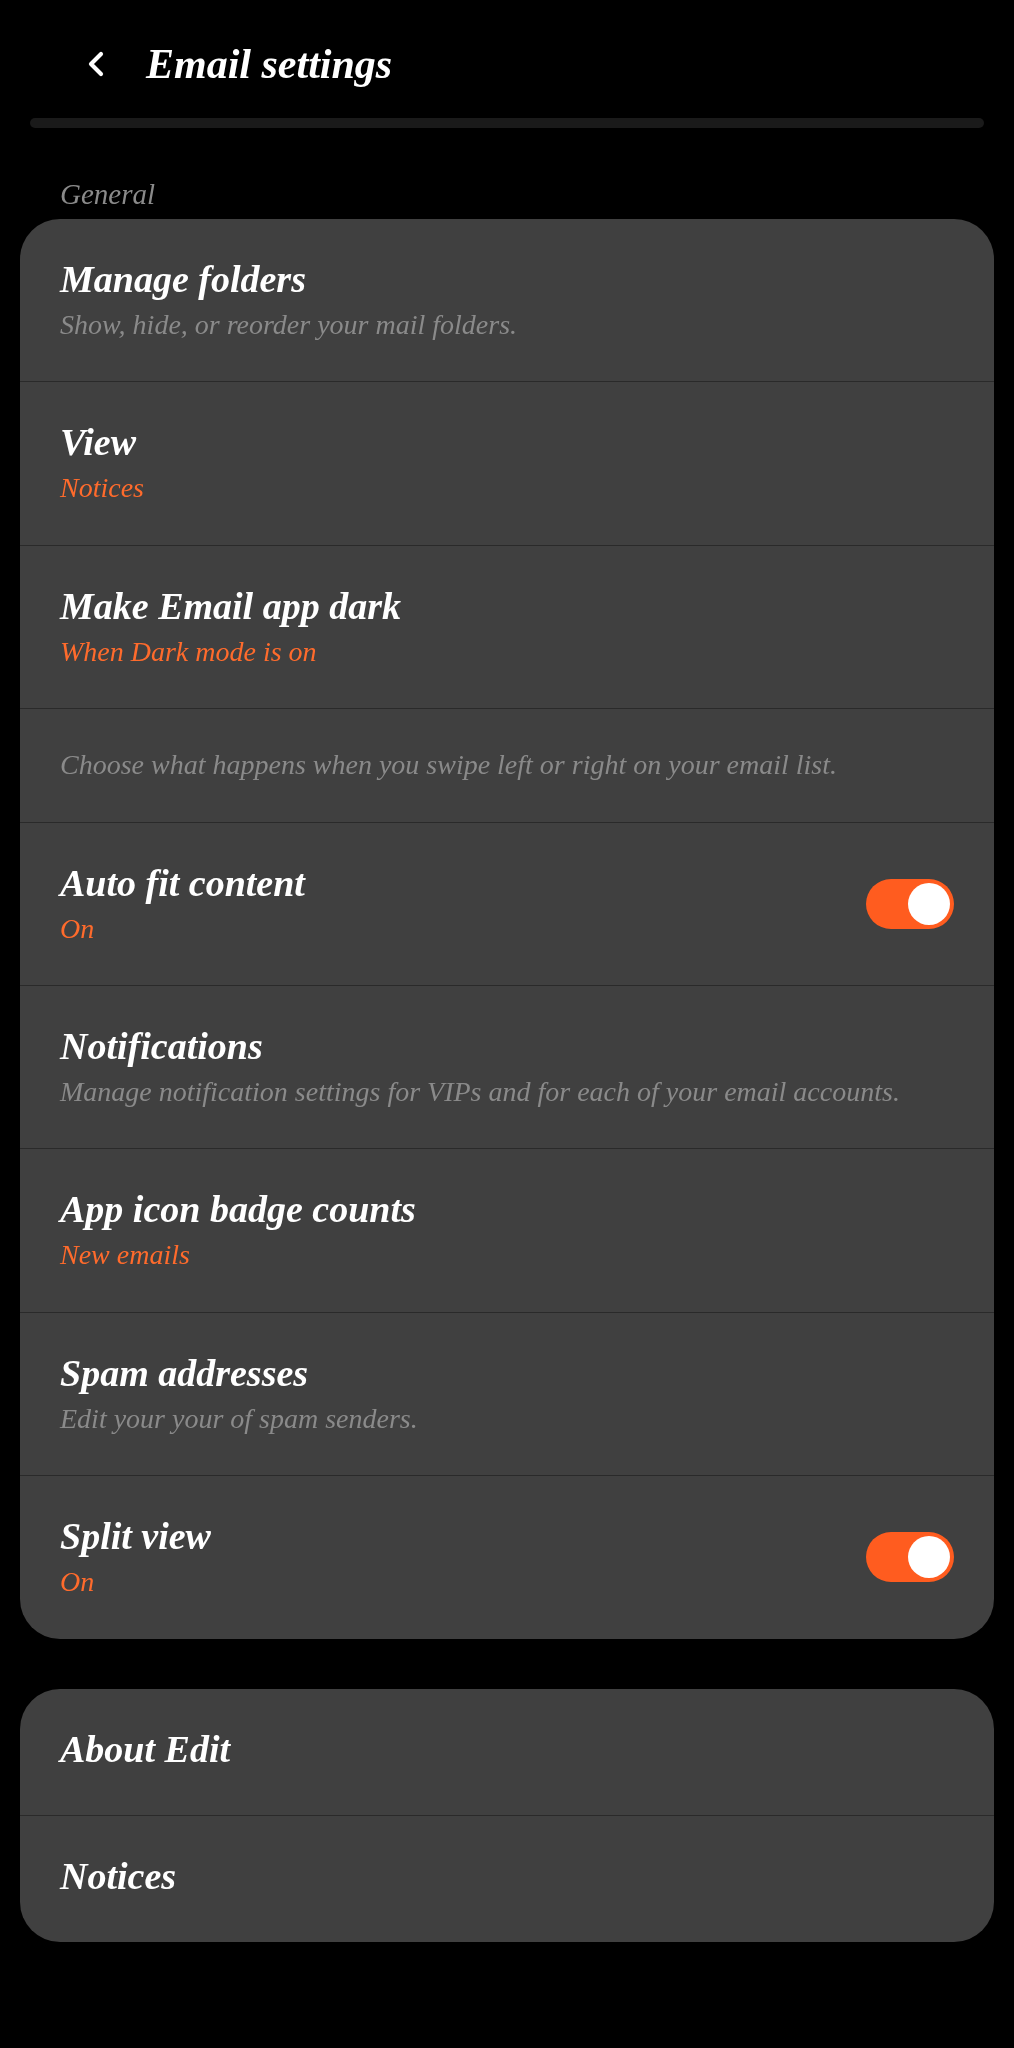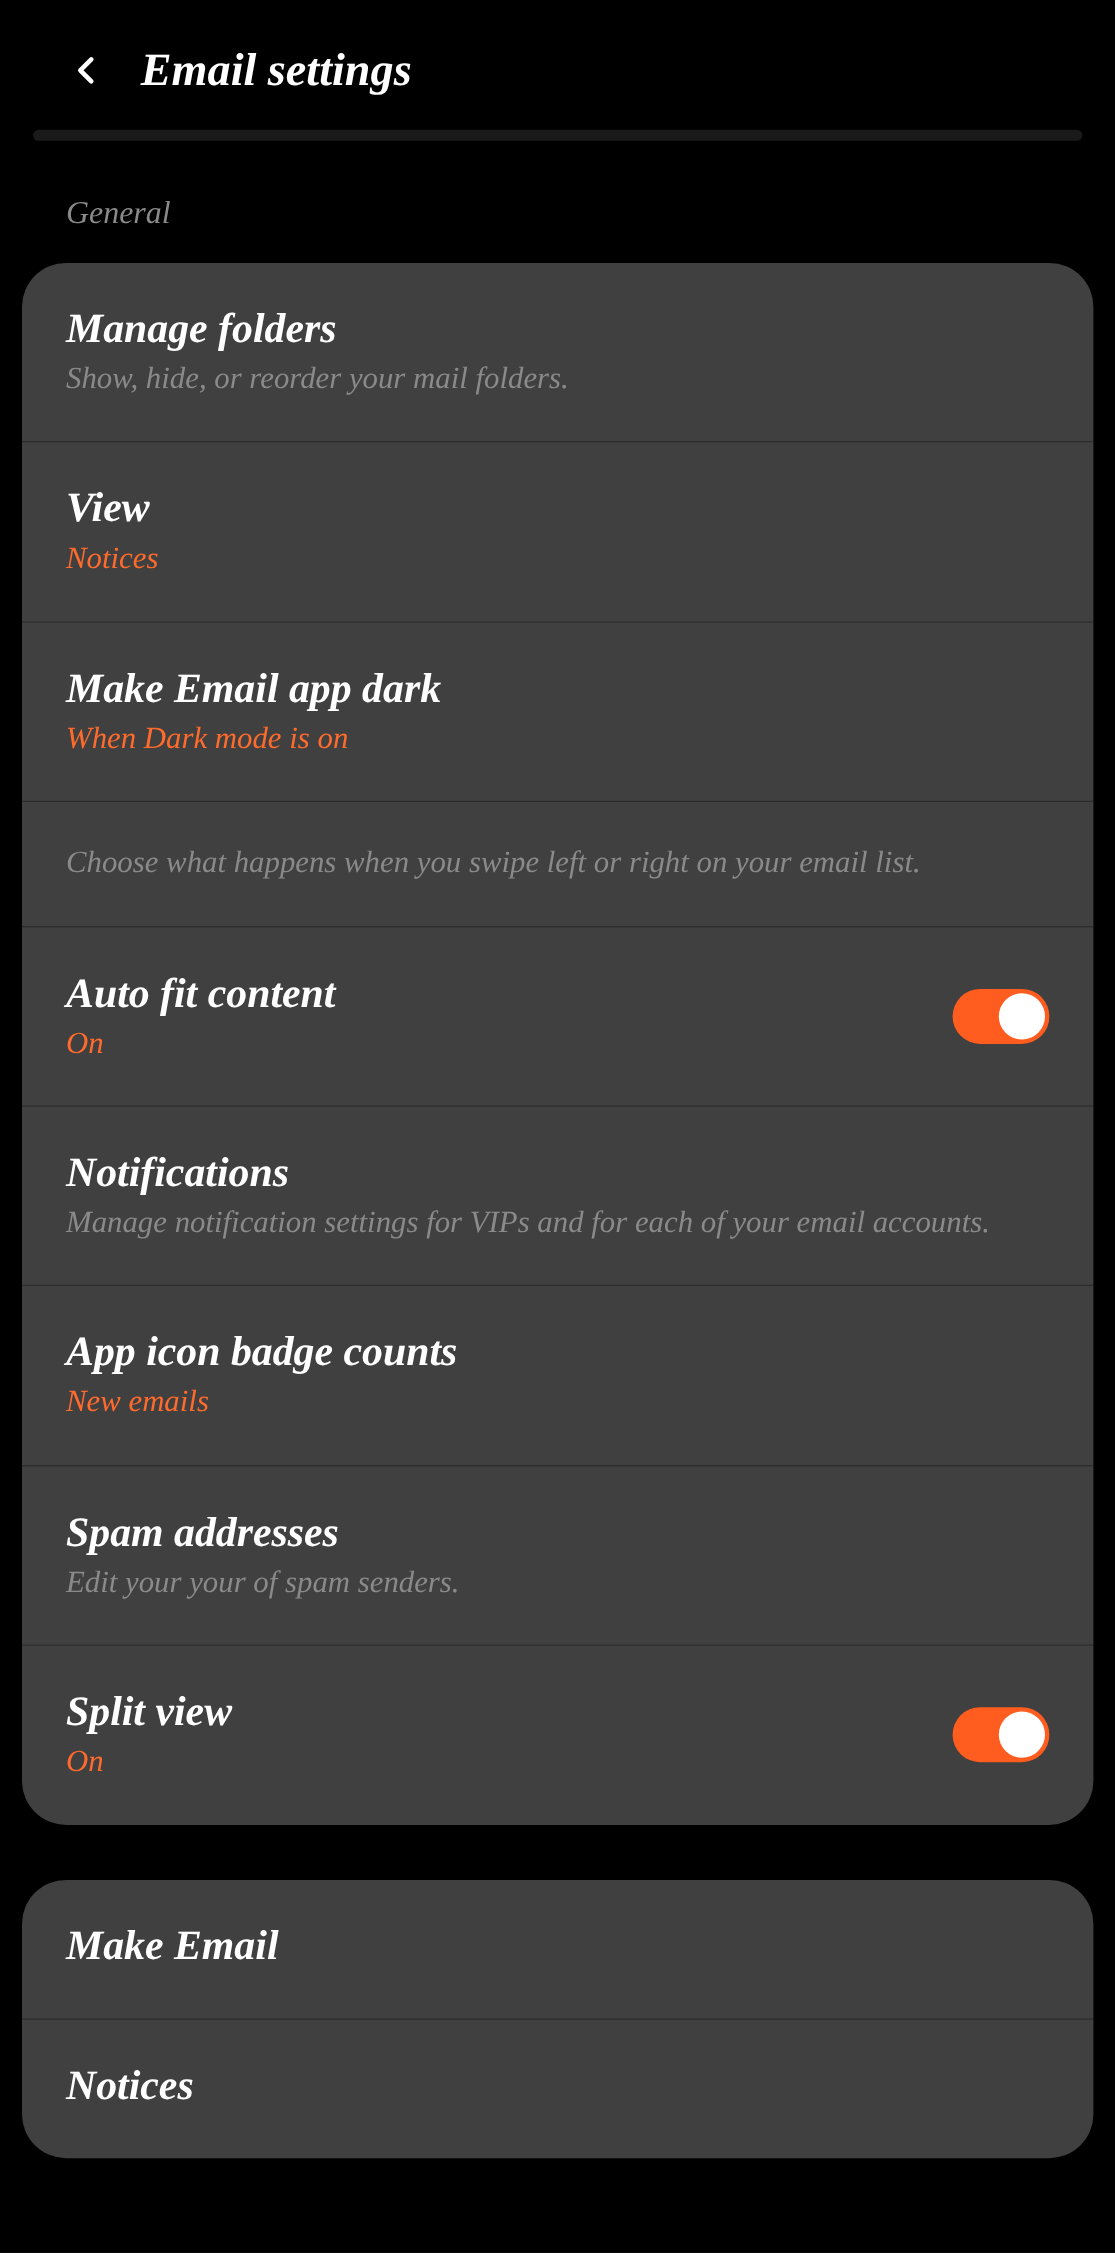--- a/index.html
+++ b/index.html
@@ -11,21 +11,21 @@
   width: 1014px;
   height: 2048px;
   background: #000000;
   font-family: 'Brush Script MT', 'Segoe Script', cursive;
   color: #ffffff;
   overflow: hidden;
 }
 .header {
   display: flex;
   align-items: center;
-  padding: 40px 50px 30px 58px;
+  padding: 40px 50px 30px 76px;
   text-align: center;
 }
 .back-icon {
   width: 40px;
   height: 40px;
   margin-right: 30px;
 }
 .page-title {
   font-size: 42px;
   font-weight: bold;
@@ -34,21 +34,21 @@
 .scroll-indicator {
   height: 10px;
   background: #1a1a1a;
   margin: 0 30px;
   border-radius: 10px;
 }
 .section-label {
   color: #8a8a8a;
   font-size: 29px;
   font-style: italic;
-  padding: 50px 60px 28px 60px;
+  padding: 50px 60px 8px 60px;
 }
 .settings-group {
   background: #404040;
   border-radius: 40px;
   margin: 0 20px;
   overflow: hidden;
 }
 .settings-item {
   padding: 38px 40px;
   border-bottom: 1px solid #2a2a2a;
@@ -183,21 +183,21 @@
   </div>
 
 </div>
 
 <div class="group-spacer"></div>
 
 <div class="settings-group">
 
   <div class="settings-item">
     <div class="item-content">
-      <div class="item-title">Make Email</div>
+      <div class="item-title">About Edit</div>
     </div>
   </div>
 
   <div class="settings-item">
     <div class="item-content">
       <div class="item-title">Notices</div>
     </div>
   </div>
 
 </div>

